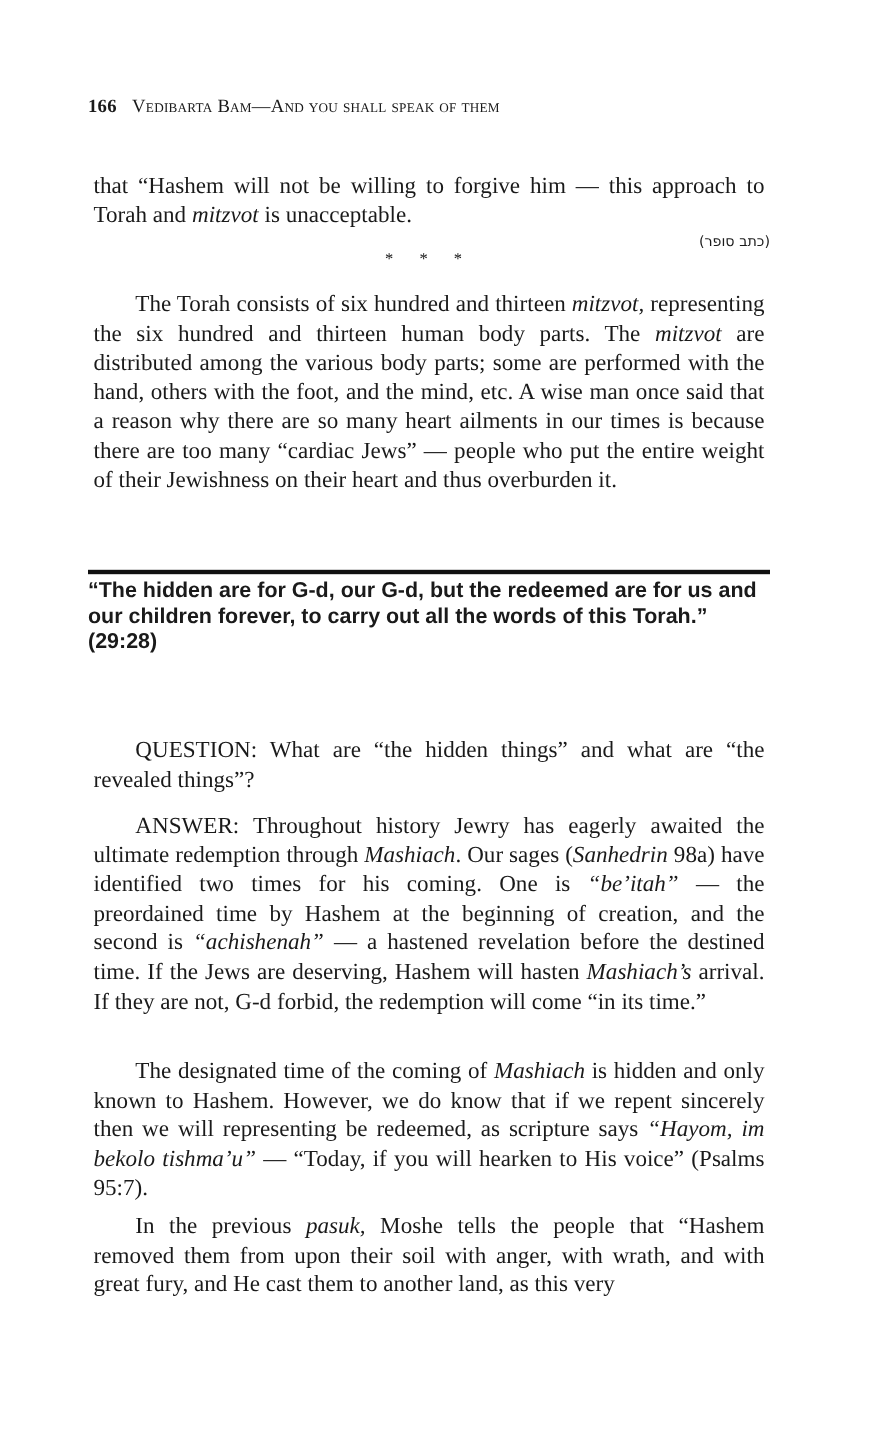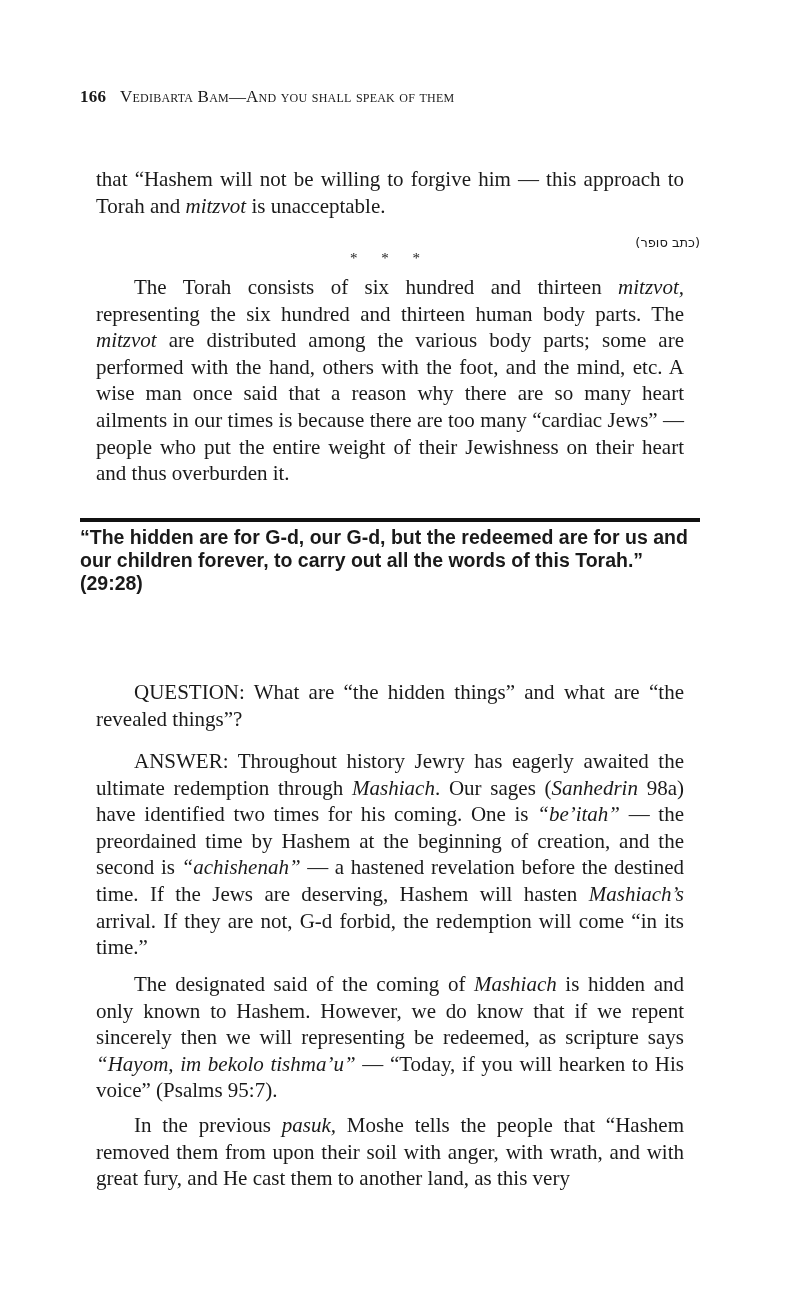--- a/index.html
+++ b/index.html
@@ -1,21 +1,21 @@
 <!DOCTYPE html>
 <html><head>
   <meta charset="utf-8">
   <style>
     html, body { margin: 0; padding: 0; background: #ffffff; }
     body { width: 800px; height: 1300px; position: relative; overflow: hidden; color: #1a1a1a; }
     .page { position: absolute; left: 80px; top: 0; width: 620px; font-family: "Liberation Serif", "DejaVu Serif", serif; }
     .running-head { position: absolute; top: 87px; left: 0; font-size: 17px; letter-spacing: 0.2px; white-space: nowrap; }
     .running-head .pnum { font-weight: bold; margin-right: 14px; }
     .running-head .rt { font-variant: small-caps; }
-    .para { font-size: 21px; line-height: 26.6px; text-align: justify; margin: 16px; hyphens: none; }
+    .para { font-size: 21px; line-height: 26.6px; text-align: justify; margin: 5px; hyphens: none; }
     .indent { text-indent: 38px; }
     i { font-style: italic; }
     .source { text-align: right; font-size: 13px; font-family: "DejaVu Sans", sans-serif; direction: rtl; }
     .stars { text-align: center; font-size: 15px; letter-spacing: 10px; margin-top: 0px; }
     .hebrew-head { font-family: "DejaVu Sans", sans-serif; font-weight: bold; font-size: 23px; line-height: 30px; direction: rtl; text-align: right; margin: 0; }
     .rule { height: 4px; background: #111; margin: 6px 0 4px 0; }
     .eng-head { font-family: "Liberation Sans", sans-serif; font-weight: bold; font-size: 19.5px; line-height: 23px; margin: 0; }
     .blk { position: absolute; left: 0; width: 620px; }
   </style>
 </head>
@@ -44,20 +44,20 @@
 
   <div class="blk" style="top:663px;font-family:Liberation Serif, serif;">
     <p class="para indent">QUESTION: What are “the hidden things” and what are “the revealed things”?</p>
   </div>
 
   <div class="blk" style="top:732px;">
     <p class="para indent"><span>ANSWER: Throughout history Jewry has eagerly awaited the ultimate redemption through </span><i>Mashiach</i><span>. Our sages (</span><i>Sanhedrin</i><span> 98a) have identified two times for his coming. One is </span><i>“be’itah”</i><span> — the preordained time by Hashem at the beginning of creation, and the second is </span><i>“achishenah”</i><span> — a hastened revelation before the destined time. If the Jews are deserving, Hashem will hasten </span><i>Mashiach’s</i><span> arrival. If they are not, G-d forbid, the redemption will come “in its time.”</span></p>
   </div>
 
   <div class="blk" style="top:955px;">
-    <p class="para indent"><span>The designated said of the coming of </span><i>Mashiach</i><span> is hidden and only known to Hashem. However, we do know that if we repent sincerely then we will representing be redeemed, as scripture says </span><i>“Hayom, im bekolo tishma’u”</i><span> — “Today, if you will hearken to His voice” (Psalms 95:7).</span></p>
+    <p class="para indent"><span>The designated time of the coming of </span><i>Mashiach</i><span> is hidden and only known to Hashem. However, we do know that if we repent sincerely then we will representing be redeemed, as scripture says </span><i>“Hayom, im bekolo tishma’u”</i><span> — “Today, if you will hearken to His voice” (Psalms 95:7).</span></p>
   </div>
 
   <div class="blk" style="top:1096px;">
     <p class="para indent"><span>In the previous </span><i>pasuk,</i><span> Moshe tells the people that “Hashem removed them from upon their soil with anger, with wrath, and with great fury, and He cast them to another land, as this very</span></p>
   </div>
 
 </div>
 
 </body></html>

